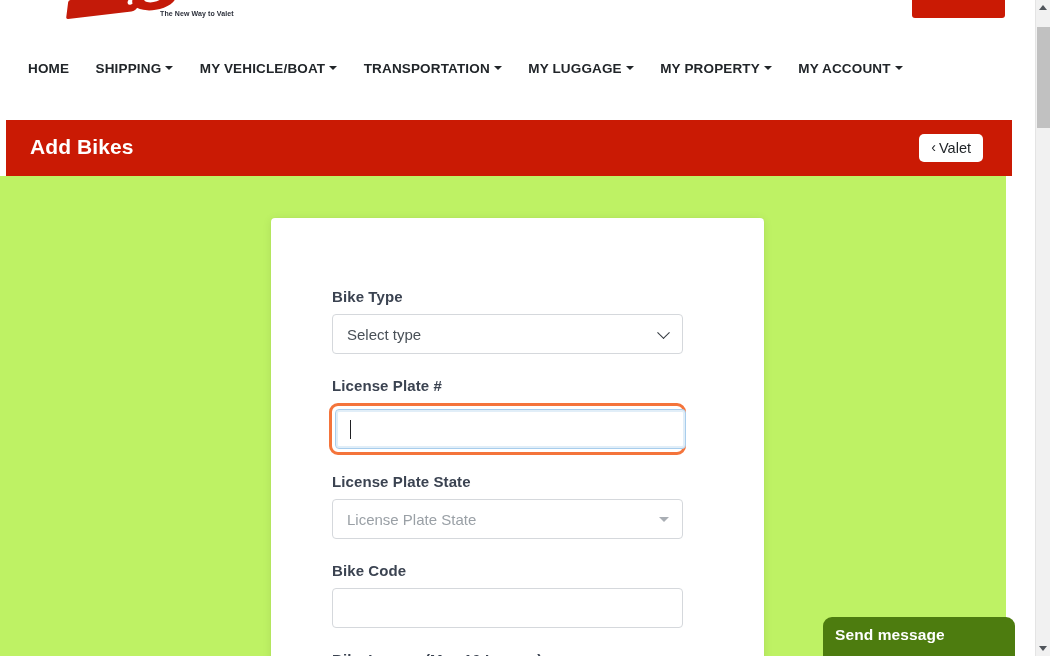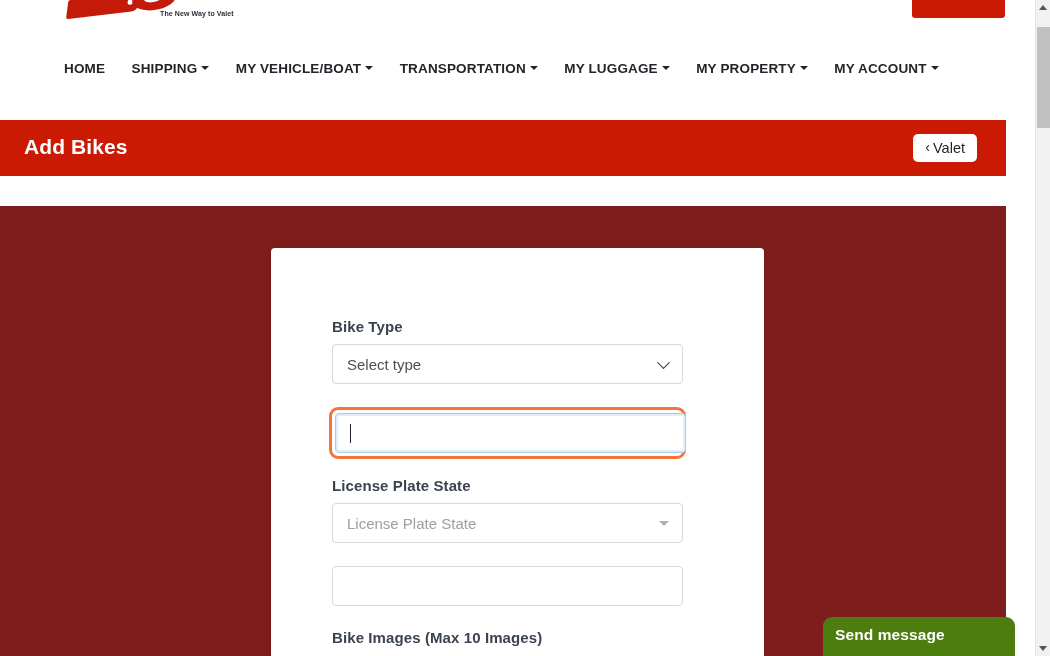--- a/index.html
+++ b/index.html
@@ -105,21 +105,21 @@
   }
 
   
   .main-nav {
     position: absolute;
     left: 0;
     top: 60px;
     width: 857px;
     height: 28px;
     white-space: nowrap;
-    padding-left: 64px;
+    padding-left: 28px;
   }
   .nav-item {
     display: inline-block;
     font-size: 13.5px;
     font-weight: bold;
     color: #212529;
     letter-spacing: .15px;
     margin-right: 22px;
     cursor: pointer;
     vertical-align: top;
@@ -133,21 +133,21 @@
     border-right: 4px solid transparent;
     border-top: 4px solid #212529;
     vertical-align: middle;
     position: relative;
     top: -1px;
   }
 
   
   .page-banner {
     position: absolute;
-    left: 0;
+    left: 6px;
     top: 120px;
     width: 1006px;
     height: 56px;
     background: #ca1a04;
   }
   .page-banner-title {
     position: absolute;
     left: 24px;
     top: 15px;
     font-size: 21px;
@@ -179,22 +179,21 @@
     top: -1px;
   }
 
   
   .content-area {
     position: absolute;
     left: 0;
     top: 176px;
     width: 1006px;
     bottom: 0;
-    background: #7f1d1d;
-    margin-top: 30px;
+    background: #bef264;
   }
 
   .form-card {
     position: absolute;
     left: 271px;
     top: 42px;
     width: 493px;
     height: 640px;
     background: #ffffff;
     border-radius: 4px;
@@ -394,40 +393,42 @@
             <div class="field-label">Bike Type</div>
             <div class="input-box select-box">
               <span class="select-value">Select type</span>
               <span class="chev-down"></span>
             </div>
           </div>
 
           <div class="spacer-23"></div>
 
           <div class="field-group">
+            <div class="field-label">License Plate #</div>
             <div class="focus-wrap">
               <div class="input-box">
                 <span class="text-caret"></span>
               </div>
             </div>
           </div>
 
           <div class="spacer-18"></div>
 
           <div class="field-group">
             <div class="field-label">License Plate State</div>
             <div class="input-box select-box">
               <span class="select-value placeholder-grey">License Plate State</span>
               <span class="tri-down"></span>
             </div>
           </div>
 
           <div class="spacer-23"></div>
 
           <div class="field-group">
+            <div class="field-label">Bike Code</div>
             <div class="input-box"></div>
           </div>
 
           <div class="spacer-23"></div>
 
           <div class="field-group">
             <div class="field-label">Bike Images (Max 10 Images)</div>
 
           </div>
 

